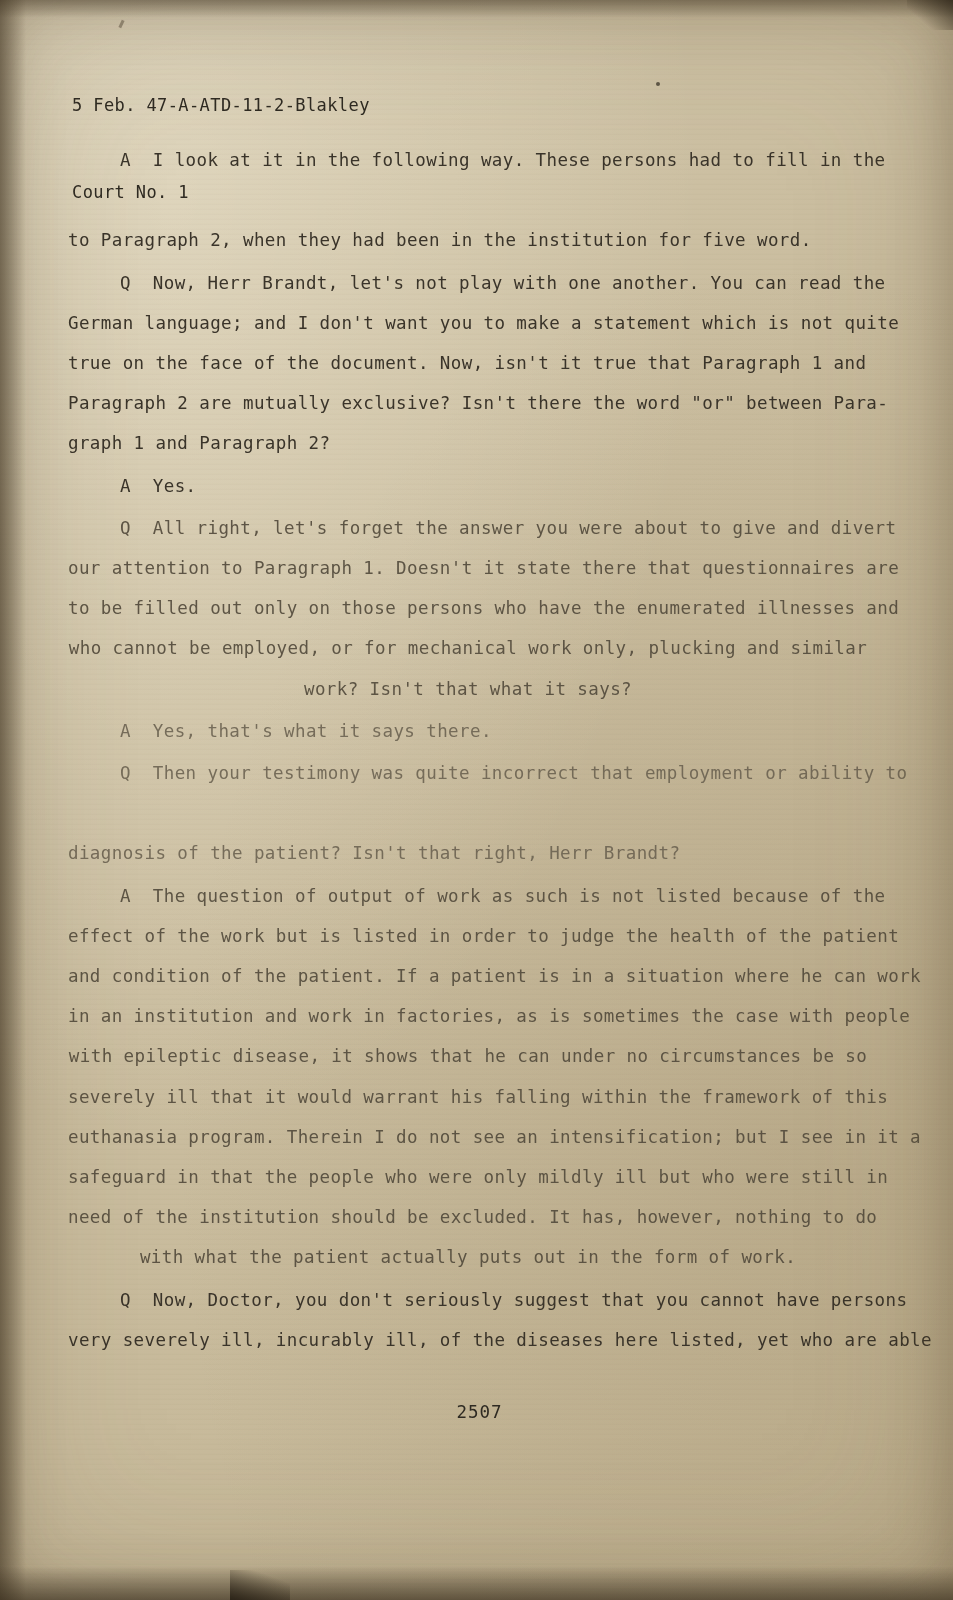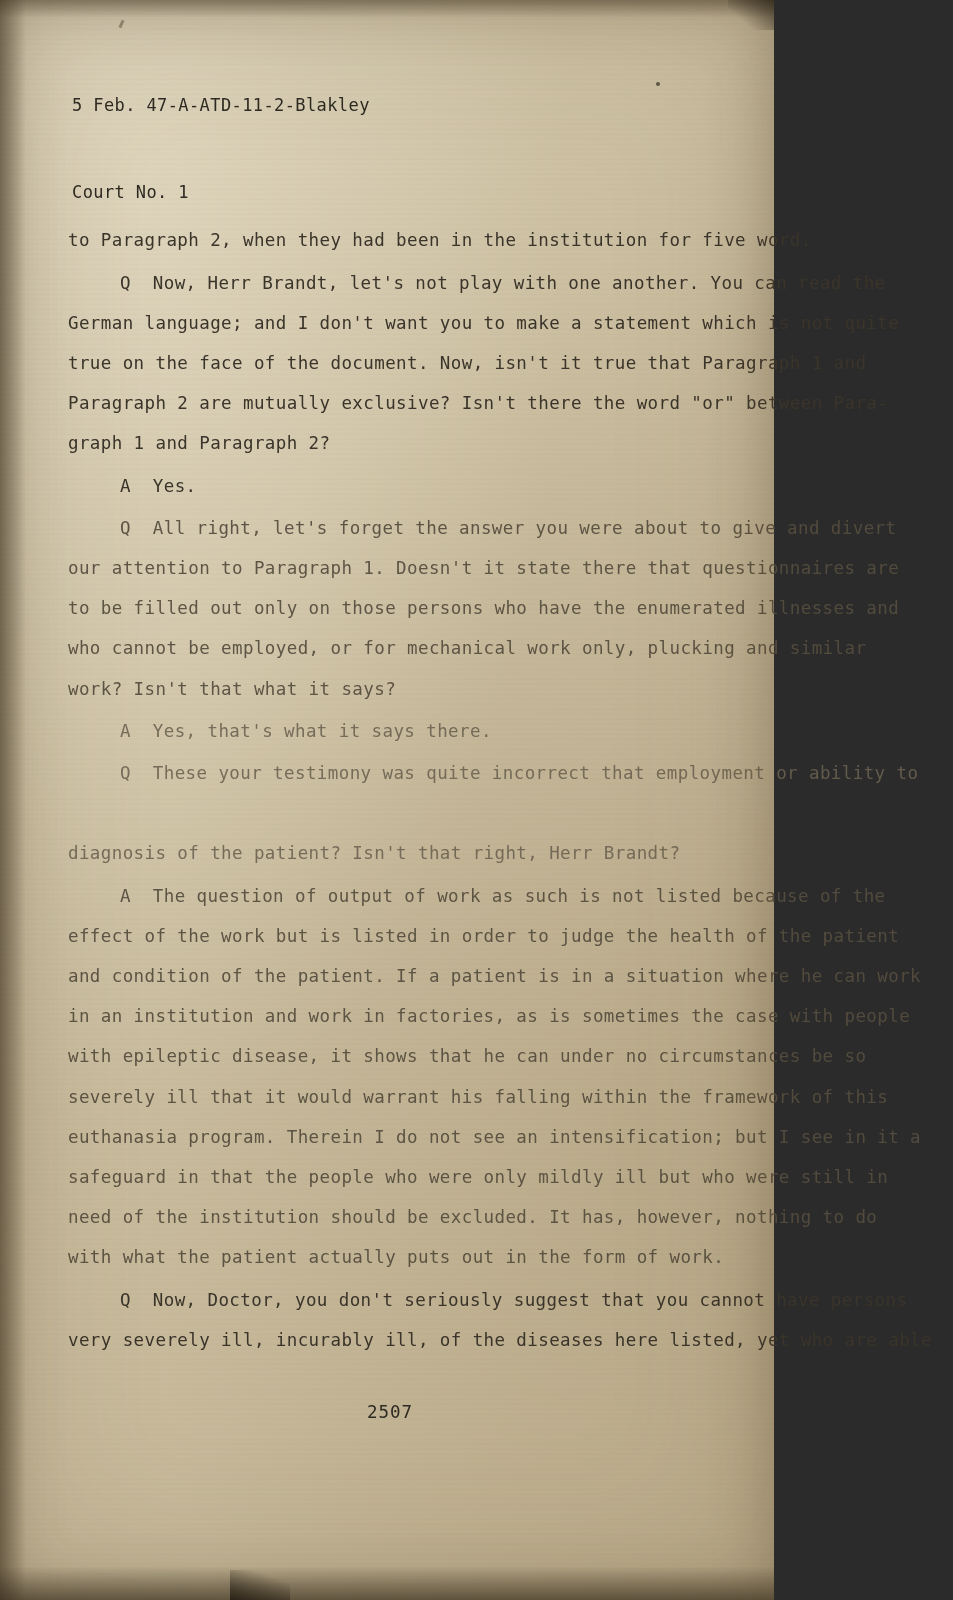--- a/index.html
+++ b/index.html
@@ -9,21 +9,21 @@
   }
   body {
     width: 953px;
     height: 1600px;
     overflow: hidden;
     font-family: "DejaVu Sans Mono", monospace;
   }
 
   #page {
     position: relative;
-    width: 774px;
+    width: 953px;
     height: 1600px;
     background: #cdc2a6;
     background-image:
       radial-gradient(ellipse at 18% 12%, rgba(255,250,235,0.30) 0%, rgba(255,250,235,0) 48%),
       radial-gradient(ellipse at 82% 72%, rgba(120,98,62,0.16) 0%, rgba(120,98,62,0) 55%),
       linear-gradient(135deg, #d3c8ac 0%, #cabd9f 45%, #c3b594 100%);
     box-sizing: border-box;
   }
 
   
@@ -113,21 +113,21 @@
 
   .para {
     margin: 0 0 2px 0;
     font-size: 17.5px;
     line-height: 40.2px;
   }
   .para .indent { display: inline-block; width: 52px; }
 
   
   .fade-1 { color: #3a342a; }
-  .fade-2 { color: #554d3e; opacity: 0.93; }
+  .fade-2 { color: #554d3e; opacity: 0.93; text-align: center; }
   .fade-3 { color: #6a6150; opacity: 0.88; }
 
   #page-number {
     position: absolute;
     left: 6px;
     right: 0;
     top: 1402px;
     text-align: center;
     font-size: 17.5px;
     letter-spacing: 1px;
@@ -151,26 +151,26 @@
 
   <div id="header" class="tw">
     <span class="hdr-line1">5 Feb. 47-A-ATD-11-2-Blakley</span>
     <span class="hdr-line2">Court No. 1</span>
   </div>
 
   <div id="speck2"></div>
   <div id="speck1"></div>
 
   <div id="body-text">
-      <div class="para tw fade-1"><span class="indent"></span><br><br><span>to Paragraph 2, when they had been in the institution for five word.</span></div>
+      <div class="para tw fade-1"><span class="indent"></span><span>A  I look at it in the following way. These persons had to fill in the</span><br><br><span>to Paragraph 2, when they had been in the institution for five word.</span></div>
       <div class="para tw fade-1"><span class="indent"></span><span>Q  Now, Herr Brandt, let's not play with one another. You can read the</span><br><span>German language; and I don't want you to make a statement which is not quite</span><br><span>true on the face of the document. Now, isn't it true that Paragraph 1 and</span><br><span>Paragraph 2 are mutually exclusive? Isn't there the word "or" between Para-</span><br><span>graph 1 and Paragraph 2?</span></div>
       <div class="para tw fade-1"><span class="indent"></span><span>A  Yes.</span></div>
       <div class="para tw fade-2"><span class="indent"></span><span>Q  All right, let's forget the answer you were about to give and divert</span><br><span>our attention to Paragraph 1. Doesn't it state there that questionnaires are</span><br><span>to be filled out only on those persons who have the enumerated illnesses and</span><br><span>who cannot be employed, or for mechanical work only, plucking and similar</span><br><span>work? Isn't that what it says?</span></div>
       <div class="para tw fade-3"><span class="indent"></span><span>A  Yes, that's what it says there.</span></div>
-      <div class="para tw fade-3"><span class="indent"></span><span>Q  These your testimony was quite incorrect that employment or ability to</span><br><br><span>diagnosis of the patient? Isn't that right, Herr Brandt?</span></div>
+      <div class="para tw fade-3"><span class="indent"></span><span>Q  Then your testimony was quite incorrect that employment or ability to</span><br><br><span>diagnosis of the patient? Isn't that right, Herr Brandt?</span></div>
       <div class="para tw fade-2"><span class="indent"></span><span>A  The question of output of work as such is not listed because of the</span><br><span>effect of the work but is listed in order to judge the health of the patient</span><br><span>and condition of the patient. If a patient is in a situation where he can work</span><br><span>in an institution and work in factories, as is sometimes the case with people</span><br><span>with epileptic disease, it shows that he can under no circumstances be so</span><br><span>severely ill that it would warrant his falling within the framework of this</span><br><span>euthanasia program. Therein I do not see an intensification; but I see in it a</span><br><span>safeguard in that the people who were only mildly ill but who were still in</span><br><span>need of the institution should be excluded. It has, however, nothing to do</span><br><span>with what the patient actually puts out in the form of work.</span></div>
       <div class="para tw fade-1"><span class="indent"></span><span>Q  Now, Doctor, you don't seriously suggest that you cannot have persons</span><br><span>very severely ill, incurably ill, of the diseases here listed, yet who are able</span><br></div>
     </div>
 
   <div id="page-number" class="tw">2507</div>
 
   <div id="texture"></div>
   <div id="vignette"></div>
   <div id="edge-left"></div>
   <div id="edge-top"></div>

